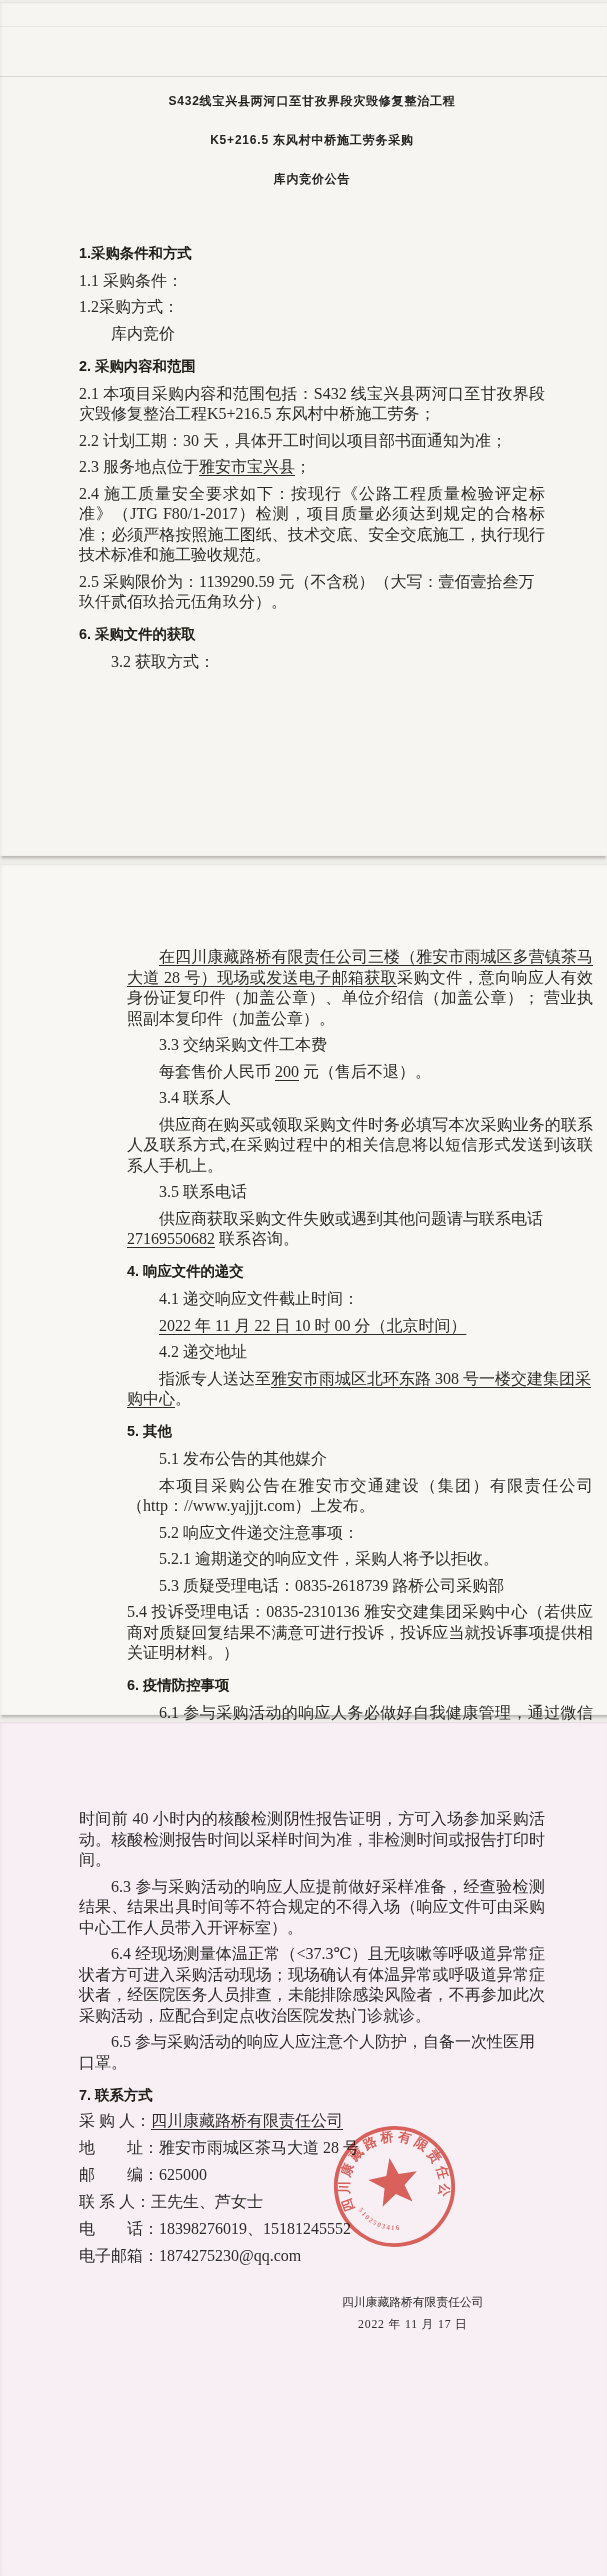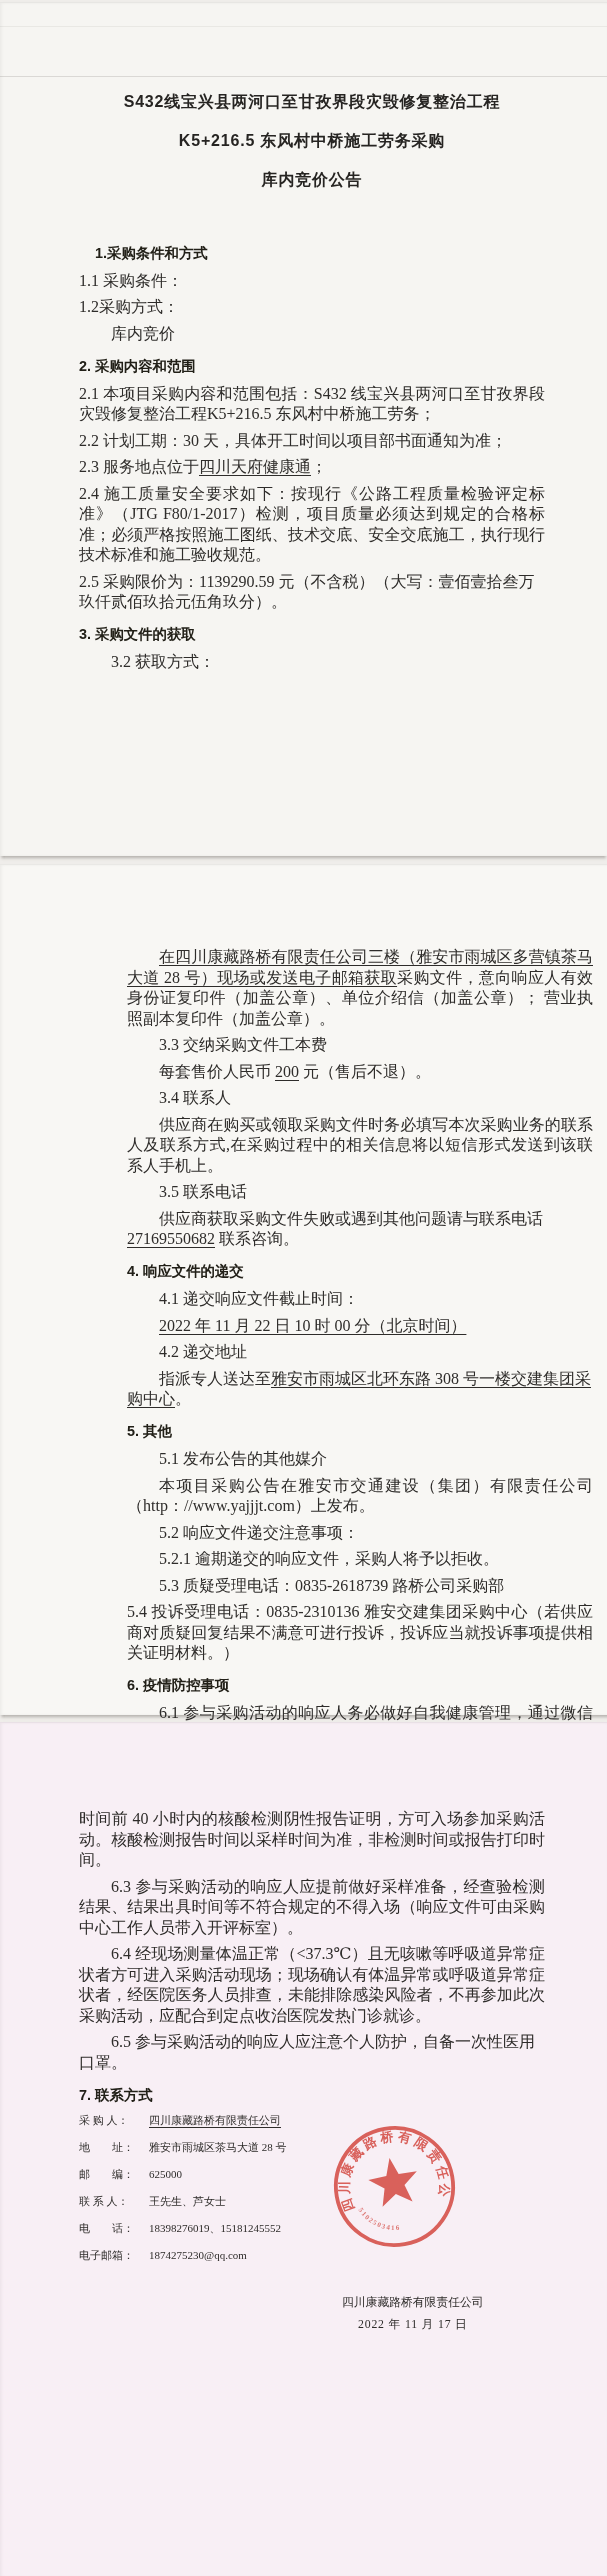--- a/index.html
+++ b/index.html
@@ -18,35 +18,35 @@
   #page1{top:1.5px;height:853px;background:#f6f5f2;}
   #page2{top:864px;height:850px;background:#f8f7f4;padding-left:48px;}
   #page3{top:1722px;height:854px;background:#f8eff5;}
   .blocks{padding:0 62px 0 79px;}
   #page1 .blocks{padding-top:79px;}
   #page2 .blocks{padding-top:76px;}
   #page3 .blocks{padding-top:80px;}
 
   .t-line{
     font-family:"Liberation Sans","DejaVu Sans",sans-serif;
-    font-weight:bold;font-size:16px;line-height:39px;text-align:center;
+    font-weight:bold;font-size:12px;line-height:39px;text-align:center;
     color:#262422;letter-spacing:0.8px;
   }
   .h1{
     font-family:"Liberation Sans","DejaVu Sans",sans-serif;
     font-weight:bold;font-size:14.4px;line-height:23px;margin:10.6px 0 0;
     color:#222018;
   }
-  .t-line + .h1{margin-top:43px;margin-left:16px;}
+  .t-line + .h1{margin-top:43px;}
   .b{font-size:16px;line-height:20.5px;margin-top:6px;}
   .b.ind{text-indent:2em;}
   .para{text-align:justify;}
   .u{text-decoration:underline;text-underline-offset:3px;text-decoration-thickness:0.8px;}
 
-  .c-row{display:flex;font-size:11px;line-height:27px;margin:0;}
+  .c-row{display:flex;font-size:16px;line-height:27px;margin:0;}
   .c-row:first-of-type{margin-top:1.5px;}
   .c-label{min-width:70px;white-space:pre;}
   .sig{font-size:11.8px;line-height:21px;}
   .sig1{margin-top:23px;margin-left:263px;}
   .sig2{margin-top:1.5px;margin-left:279px;letter-spacing:0.8px;}
 
   .artifact{position:absolute;left:0;width:100%;pointer-events:none;}
   .a1{top:23.5px;height:0.8px;background:rgba(120,115,108,.10);}
   .a2{top:73px;height:0.8px;background:rgba(120,115,108,.22);}
 
@@ -66,24 +66,24 @@
       <div class="t-line">S432线宝兴县两河口至甘孜界段灾毁修复整治工程</div>
       <div class="t-line">K5+216.5 东风村中桥施工劳务采购</div>
       <div class="t-line">库内竞价公告</div>
       <div class="h1">1.采购条件和方式</div>
       <div class="b">1.1 采购条件：</div>
       <div class="b">1.2采购方式：</div>
       <div class="b ind">库内竞价</div>
       <div class="h1">2. 采购内容和范围</div>
       <div class="b para"><span>2.1 本项目采购内容和范围包括：S432 线宝兴县两河口至甘孜界段灾毁修复整治工程K5+216.5 东风村中桥施工劳务；</span></div>
       <div class="b">2.2 计划工期：30 天，具体开工时间以项目部书面通知为准；</div>
-      <div class="b"><span>2.3 服务地点位于</span><span class="u">四川天府健康通</span><span>；</span></div>
+      <div class="b"><span>2.3 服务地点位于</span><span class="u">雅安市宝兴县</span><span>；</span></div>
       <div class="b para"><span>2.4 施工质量安全要求如下：按现行《公路工程质量检验评定标准》（JTG F80/1-2017）检测，项目质量必须达到规定的合格标准；必须严格按照施工图纸、技术交底、安全交底施工，执行现行技术标准和施工验收规范。</span></div>
       <div class="b">2.5 采购限价为：1139290.59 元（不含税）（大写：壹佰壹拾叁万玖仟贰佰玖拾元伍角玖分）。</div>
-      <div class="h1">3. 采购文件的获取</div>
+      <div class="h1">6. 采购文件的获取</div>
       <div class="b ind">3.2 获取方式：</div>
     </div>
 </div>
 
 <div class="page" id="page2">
   <div class="blocks">
       <div class="b para ind"><span class="u">在四川康藏路桥有限责任公司三楼（雅安市雨城区多营镇茶马大道 28 号）现场或发送电子邮箱获取</span><span>采购文件，意向响应人有效身份证复印件（加盖公章）、单位介绍信（加盖公章）； 营业执照副本复印件（加盖公章）。</span></div>
       <div class="b ind">3.3 交纳采购文件工本费</div>
       <div class="b ind"><span>每套售价人民币 </span><span class="u">200</span><span> 元（售后不退）。</span></div>
       <div class="b ind">3.4 联系人</div>

